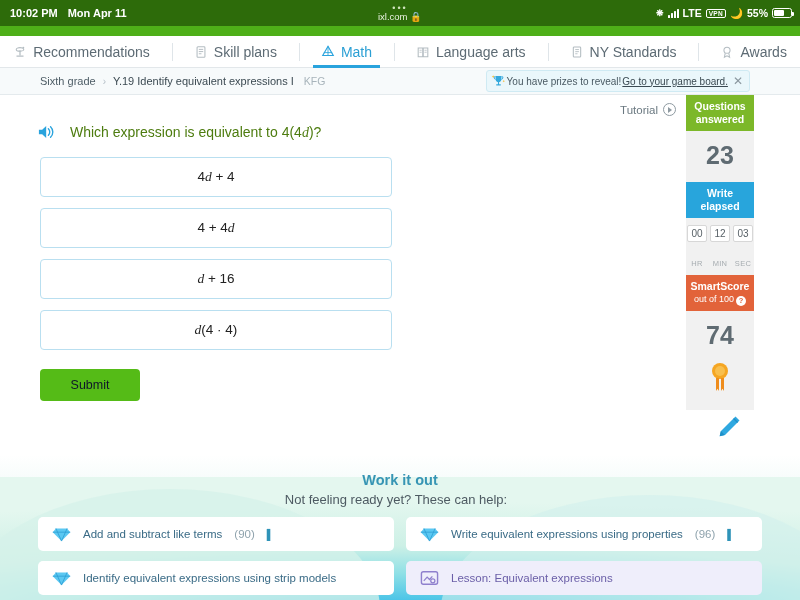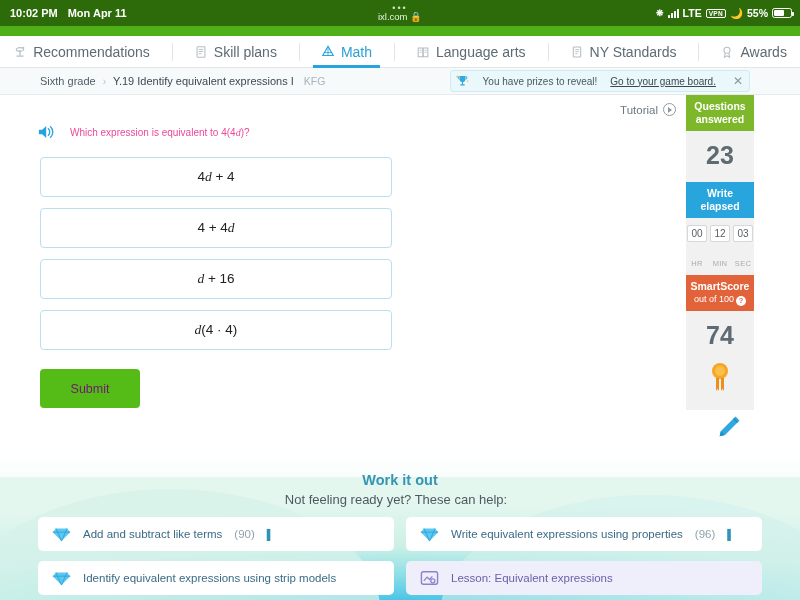--- a/index.html
+++ b/index.html
@@ -65,53 +65,53 @@
   }
   .crumb { margin-left: 40px; font-size: 11px; color: #4e5d66; display:flex; align-items:center; gap:7px;}
   .crumb .sep { color: #b6c1c8; font-size: 10px; }
   .crumb .grade { color: #4e5d66; }
   .crumb .skill { color: #3c4a52; }
   .crumb .code { color: #a8b4bb; font-size: 10.5px; margin-left: 3px; }
 
   .prizebanner {
     position: absolute; right: 50px; top: 70px; height: 22px;
     background: #eaf7fb; border: 1px solid #cfeaf3; border-radius: 3px;
-    display: flex; align-items: center; gap: 13px; padding: 0 6px 0 4px;
+    display: flex; align-items: center; gap: 1px; padding: 0 6px 0 4px;
     font-size: 10px; color: #4a5a63;
   }
   .prizebanner a { color: #3b4a52; text-decoration: underline; }
   .closex { color:#8a979f; font-size: 12px; margin-left: 4px; line-height: 1; }
 
   
   .content { position: absolute; top: 95px; left: 0; width: 684px; height: 360px; background:#fff; }
   .tutorial {
     position: absolute; right: 8px; top: 8px; display:flex; align-items:center; gap:5px;
     font-size: 11.5px; color: #6a7880;
   }
   .playcirc { width: 13px; height: 13px; border: 1.3px solid #8e9aa1; border-radius: 50%;
               display:inline-flex; align-items:center; justify-content:center; }
   .playcirc::after { content:''; border-left: 4px solid #8e9aa1; border-top: 3px solid transparent; border-bottom: 3px solid transparent; margin-left:1px;}
 
   .qrow { position: absolute; left: 38px; top: 28px; display:flex; align-items:center; gap: 12px; }
   .speaker { width: 20px; height: 18px; position: relative; flex:0 0 20px;}
-  .qtext { font-size: 10px; color: #ec4899; }
+  .qtext { font-size: 14px; color: #4d7c0f; }
   .qtext i { font-family: "Liberation Serif", serif; font-style: italic; }
 
   .choices { position: absolute; left: 40px; top: 62px; width: 352px; }
   .choice {
     height: 40px; border: 1px solid #b9dff0; border-radius: 4px; background:#fff;
     display:flex; align-items:center; justify-content:center;
     font-size: 13.5px; color: #222; margin-bottom: 11px;
   }
   .choice i { font-family: "Liberation Serif", serif; font-style: italic; }
 
   .submit {
     position: absolute; left: 40px; top: 274px;
-    width: 100px; height: 39px; background: #55bb17; border: none; border-radius: 4px;
-    color: #701a75; font-size: 12.5px; font-family: "Liberation Sans", sans-serif;
+    width: 100px; height: 32px; background: #55bb17; border: none; border-radius: 4px;
+    color: #0f172a; font-size: 12.5px; font-family: "Liberation Sans", sans-serif;
   }
 
   .pencil { position: absolute; left: 712px; top: 412px; width: 32px; height: 32px; }
 
   
   .scorepanel {
     position: absolute; left: 686px; top: 95px; width: 68px; background: #f1f1f1;
   }
   .sp-head { color: #fff; text-align:center; font-size: 10.5px; font-weight: bold; padding: 5px 2px; line-height: 13px; }
   .sp-green { background: #7cb829; }

